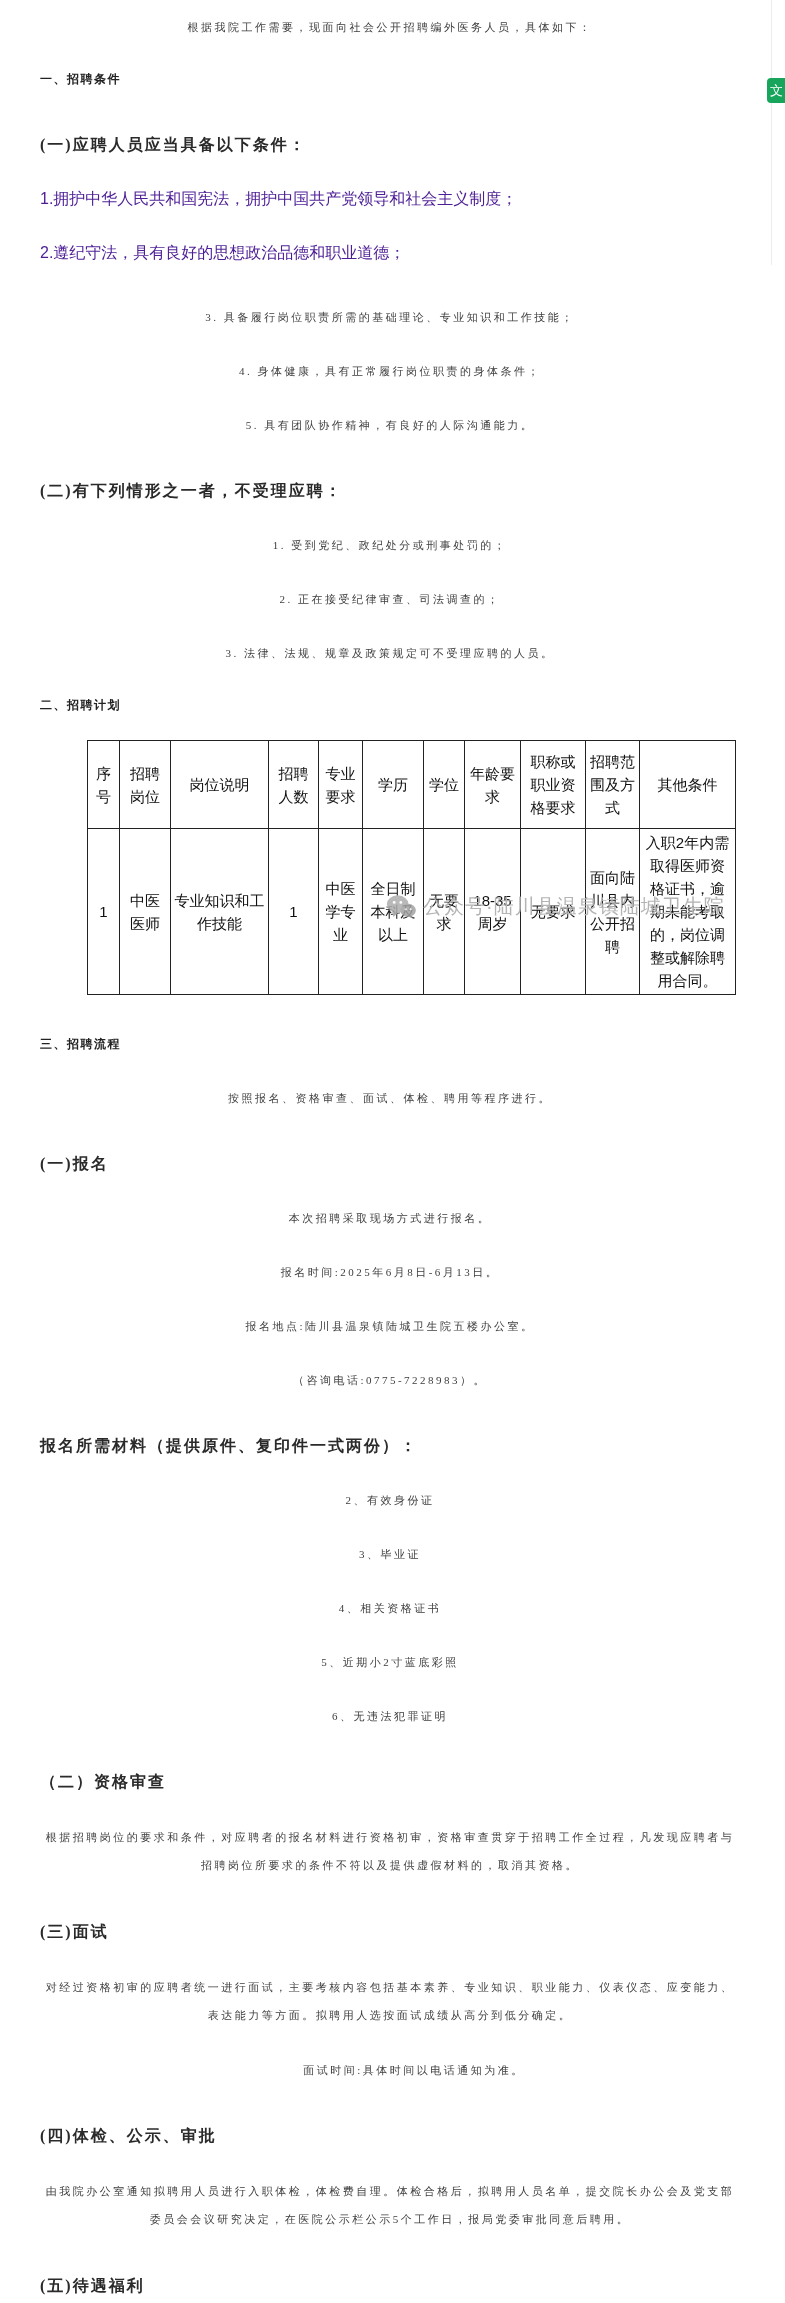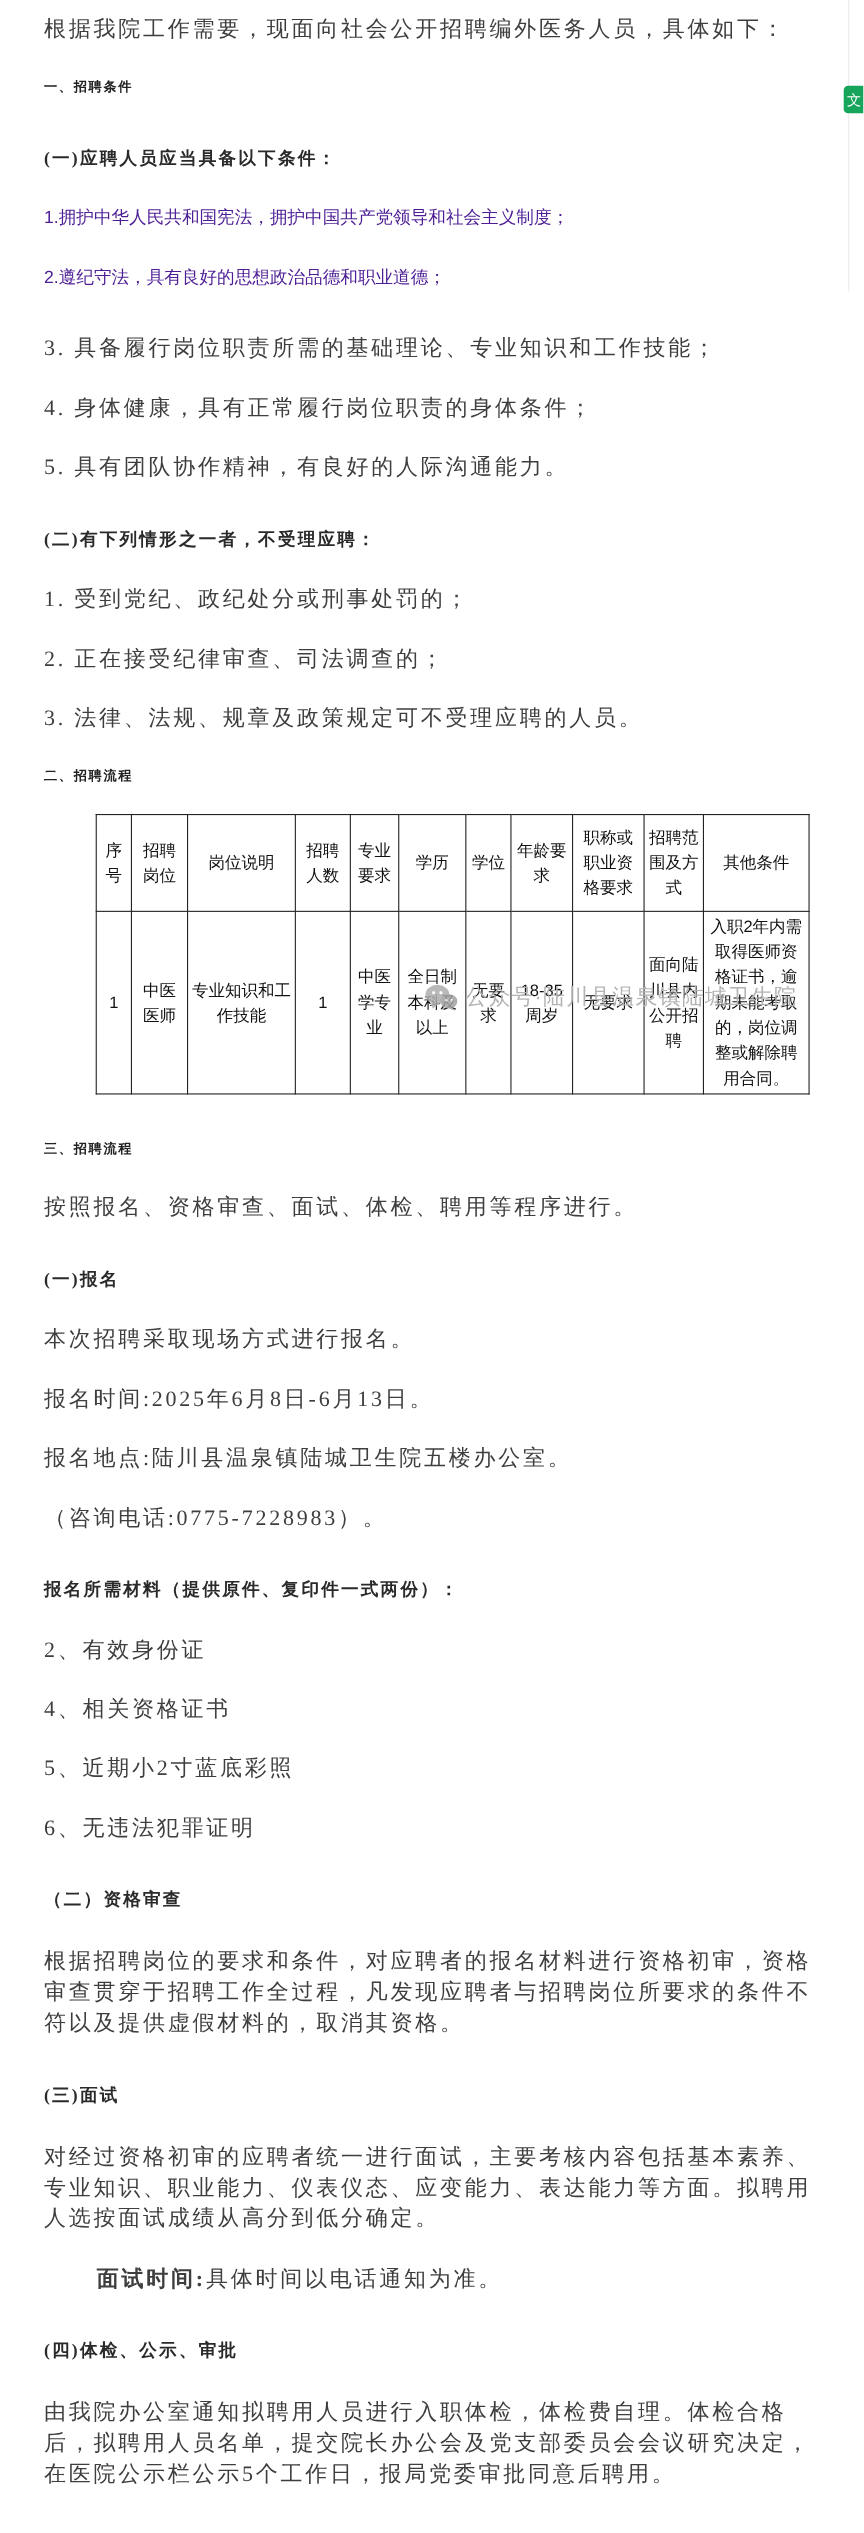--- a/index.html
+++ b/index.html
@@ -6,43 +6,43 @@
   html,body { background:#fff; }
   body {
     width:785px; height:2303px; position:relative; overflow:hidden;
     font-family:"Liberation Sans","DejaVu Sans",sans-serif;
   }
   .doc { padding:14px 45px 0 40px; position:relative; }
 
   
   .p-fs {
     font-family:"Liberation Serif","DejaVu Serif",serif;
-    font-size:20px; line-height:26px; letter-spacing:2.5px;
-    color:#3e3e3e; margin-top:28px;
+    font-size:11px; line-height:26px; letter-spacing:2.5px;
+    color:#3e3e3e; margin-top:28px;text-align:center;
   }
   
   .p-hei {
     font-family:"Liberation Sans","DejaVu Sans",sans-serif;
     font-size:16px; line-height:26px; color:#4c1d95; margin-top:28px;
   }
   
   .h-sec {
     font-family:"Liberation Sans","DejaVu Sans",sans-serif;
     font-size:12px; line-height:26px; color:#222;
     letter-spacing:1.5px; margin-top:26px; font-weight:bold;
   }
   
   .h-sub {
     font-family:"Liberation Serif","DejaVu Serif",serif;
     font-size:16px; line-height:26px; color:#2a2a2a;
     font-weight:bold; letter-spacing:2px; margin-top:40px;
   }
   .p-multi { line-height:28px; }
   .mt-lg { margin-top:38px; }
-  .lbl-bold { font-weight:bold;margin-left:48px; }
+  .lbl-bold { font-weight:normal;margin-left:48px; }
 
   
   table.plan {
     border-collapse:collapse; table-layout:fixed;
     margin:22px 0 0 47px; width:648px;
     font-family:"Liberation Sans","DejaVu Sans",sans-serif;
     color:#111;
   }
   table.plan th, table.plan td {
     border:1px solid #222; text-align:center; vertical-align:middle;
@@ -92,21 +92,21 @@
   <p class="p-hei">2.遵纪守法，具有良好的思想政治品德和职业道德；</p>
   <p class="p-fs mt-lg">3. 具备履行岗位职责所需的基础理论、专业知识和工作技能；</p>
   <p class="p-fs">4. 身体健康，具有正常履行岗位职责的身体条件；</p>
   <p class="p-fs">5. 具有团队协作精神，有良好的人际沟通能力。</p>
 
   <p class="h-sub">(二)有下列情形之一者，不受理应聘：</p>
   <p class="p-fs">1. 受到党纪、政纪处分或刑事处罚的；</p>
   <p class="p-fs">2. 正在接受纪律审查、司法调查的；</p>
   <p class="p-fs">3. 法律、法规、规章及政策规定可不受理应聘的人员。</p>
 
-  <p class="h-sec">二、招聘流程</p>
+  <p class="h-sec">二、招聘计划</p>
 
   <table class="plan">
     <colgroup>
       <col style="width:32px">
         <col style="width:51px">
         <col style="width:98px">
       <col style="width:50px">
         <col style="width:44px">
         <col style="width:61px">
       <col style="width:41px">
@@ -149,20 +149,21 @@
   <p class="p-fs">按照报名、资格审查、面试、体检、聘用等程序进行。</p>
 
   <p class="h-sub">(一)报名</p>
   <p class="p-fs">本次招聘采取现场方式进行报名。</p>
   <p class="p-fs">报名时间:2025年6月8日-6月13日。</p>
   <p class="p-fs">报名地点:陆川县温泉镇陆城卫生院五楼办公室。</p>
   <p class="p-fs">（咨询电话:0775-7228983）。</p>
 
   <p class="h-sub">报名所需材料（提供原件、复印件一式两份）：</p>
   <p class="p-fs">2、有效身份证</p>
+  <p class="p-fs">3、毕业证</p>
   <p class="p-fs">4、相关资格证书</p>
   <p class="p-fs">5、近期小2寸蓝底彩照</p>
   <p class="p-fs">6、无违法犯罪证明</p>
 
   <p class="h-sub">（二）资格审查</p>
   <p class="p-fs p-multi">根据招聘岗位的要求和条件，对应聘者的报名材料进行资格初审，资格审查贯穿于招聘工作全过程，凡发现应聘者与招聘岗位所要求的条件不符以及提供虚假材料的，取消其资格。</p>
 
   <p class="h-sub">(三)面试</p>
   <p class="p-fs p-multi">对经过资格初审的应聘者统一进行面试，主要考核内容包括基本素养、专业知识、职业能力、仪表仪态、应变能力、表达能力等方面。拟聘用人选按面试成绩从高分到低分确定。</p>
   <p class="p-fs"><span class="lbl-bold">面试时间:</span><span>具体时间以电话通知为准。</span></p>

